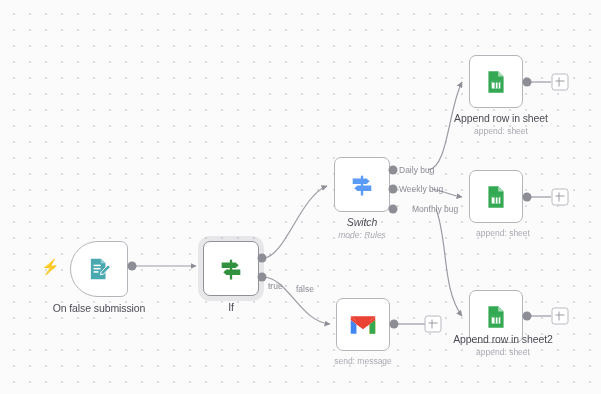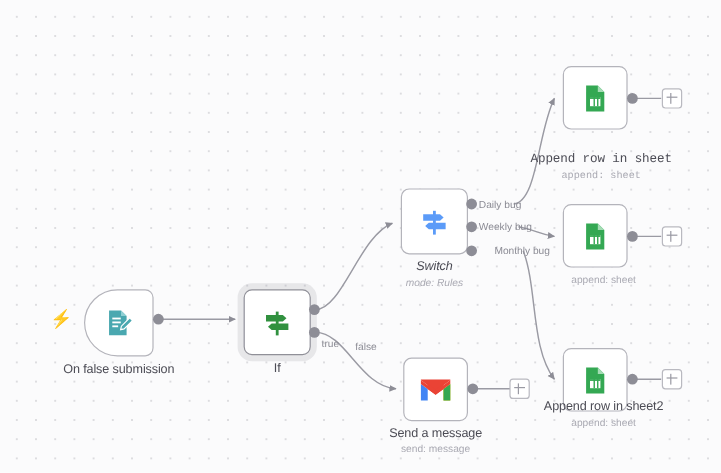--- a/index.html
+++ b/index.html
@@ -198,41 +198,40 @@
           <path d="M23.5 22H30V6.2l-6.5 4.9z" fill="#34a853"></path>
           <path d="M2 6.2L16 16.6 30 6.2 30 2.6 16 13 2 2.6z" fill="#ea4335"></path>
           <path d="M2 2.6L16 13 30 2.6V2H2z" fill="#ea4335"></path>
           <path d="M8.5 11.1L16 16.6 23.5 11.1 23.5 6 16 11.5 8.5 6z" fill="#ea4335"></path>
         </svg>
       </div>
     </div>
     <div class="port-dot" style="left:394px; top:324px;"></div>
     <div class="plus-btn" style="left:433px; top:324px;"></div>
     <div class="caption" style="left:363px; top:355px;">
-      <div class="title">Send a message</div>
       <div class="sub">send: message</div>
     </div>
   </div>
 
   <div class="node">
     <div class="box" style="left:469px; top:55px; width:54px; height:53px;">
       <div class="icon-wrap">
         <svg width="26" height="26" viewBox="0 0 24 24">
           <path d="M5 2h9l5 5v15H5z" fill="#34a853"></path>
           <path d="M14 2l5 5h-5z" fill="#a4dcb4"></path>
           <rect x="8" y="11" width="8" height="7" fill="#ffffff"></rect>
           <rect x="8" y="11" width="8" height="1.4" fill="#34a853"></rect>
           <rect x="10.7" y="11" width="1.1" height="7" fill="#34a853"></rect>
           <rect x="13.4" y="11" width="1.1" height="7" fill="#34a853"></rect>
         </svg>
       </div>
     </div>
     <div class="port-dot" style="left:527px; top:82px;"></div>
     <div class="plus-btn" style="left:560px; top:82px;"></div>
-    <div class="caption" style="left:501px; top:127px;font-family:Liberation Mono, monospace;">
+    <div class="caption" style="left:501px; top:112px;">
       <div class="title">Append row in sheet</div>
       <div class="sub">append: sheet</div>
     </div>
   </div>
 
   <div class="node">
     <div class="box" style="left:469px; top:170px; width:54px; height:53px;">
       <div class="icon-wrap">
         <svg width="26" height="26" viewBox="0 0 24 24">
           <path d="M5 2h9l5 5v15H5z" fill="#34a853"></path>

